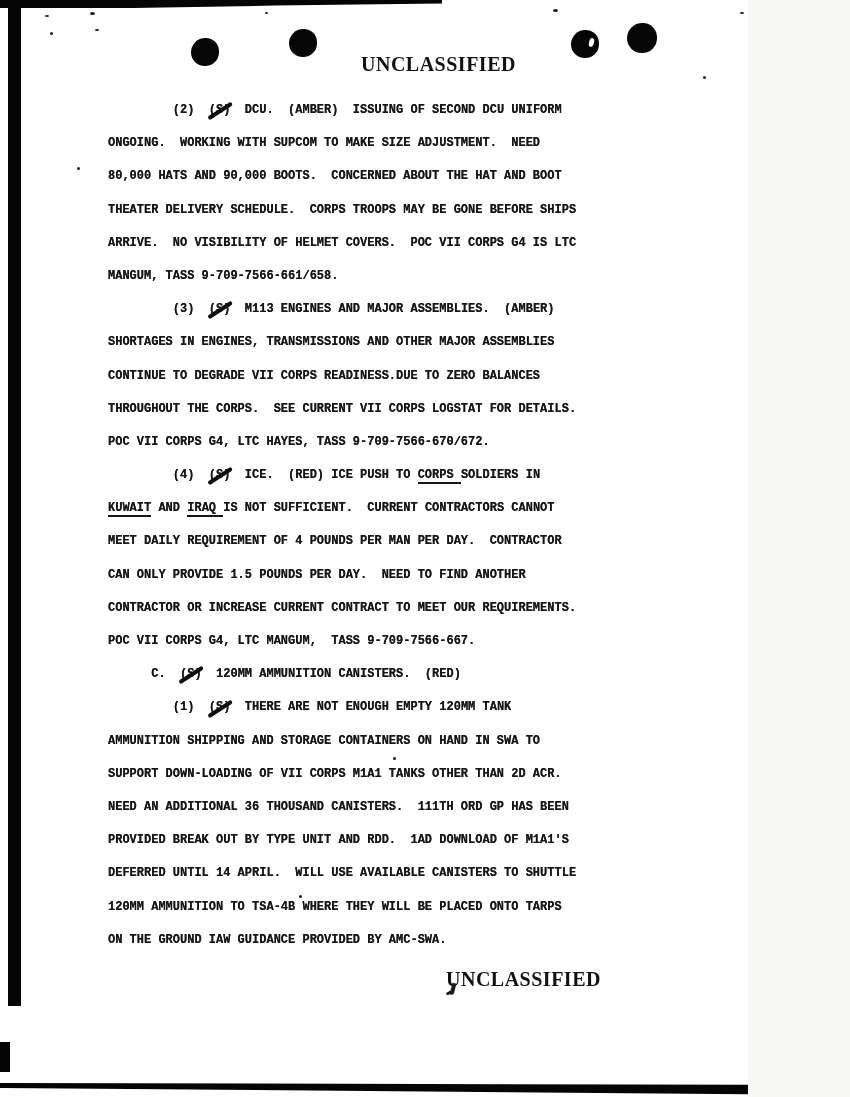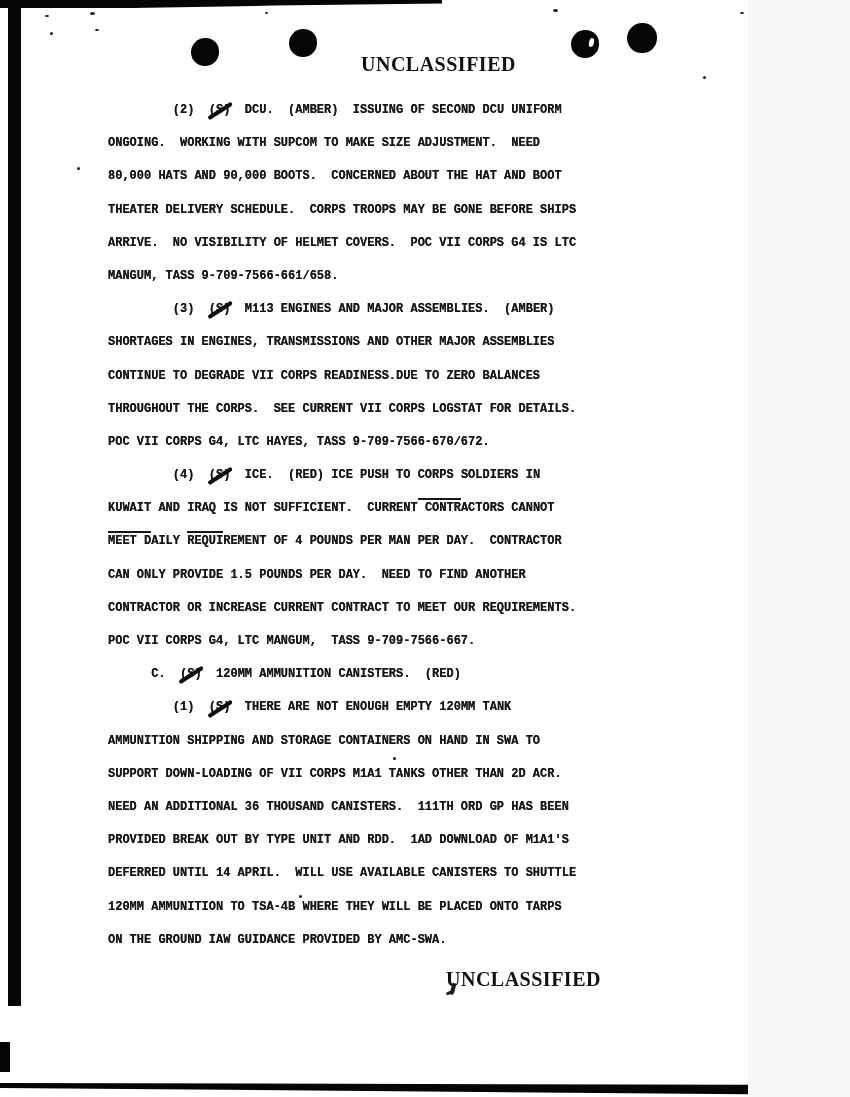--- a/index.html
+++ b/index.html
@@ -46,21 +46,21 @@
 
   
   .strike { position:relative; display:inline-block; }
   .strike::after {
     content:""; position:absolute; left:-14%; top:46%;
     width:130%; height:3.6px; background:#0e0e0e;
     transform:rotate(-33deg); border-radius:2px;
   }
 
   
-  .ul { border-bottom:2.5px solid #161616; padding-bottom:16px; }
+  .ul { border-bottom:2.5px solid #161616; padding-bottom:0px; }
 
   
   .ink-dot { position:absolute; background:#060606; }
   .ink-dot .notch {
     position:absolute; right:5px; top:8px; width:5px; height:9px;
     background:#fff; border-radius:50%; transform:rotate(14deg);
   }
   .speck { position:absolute; background:#1c1c1c; border-radius:50%; }
 
   .edge-top {

